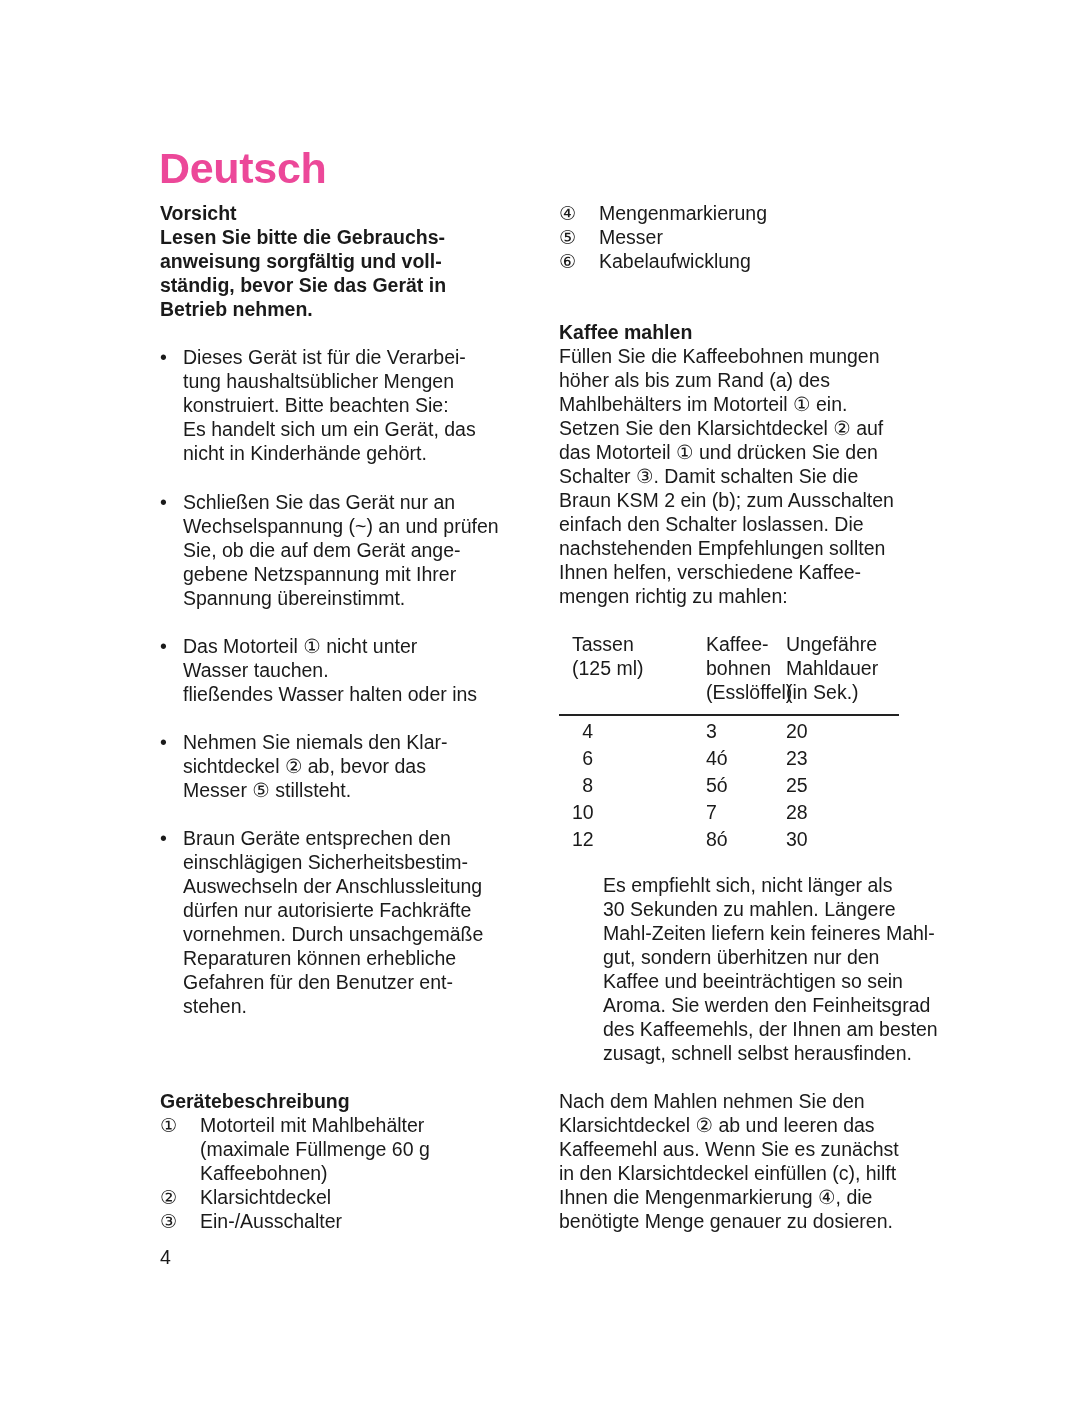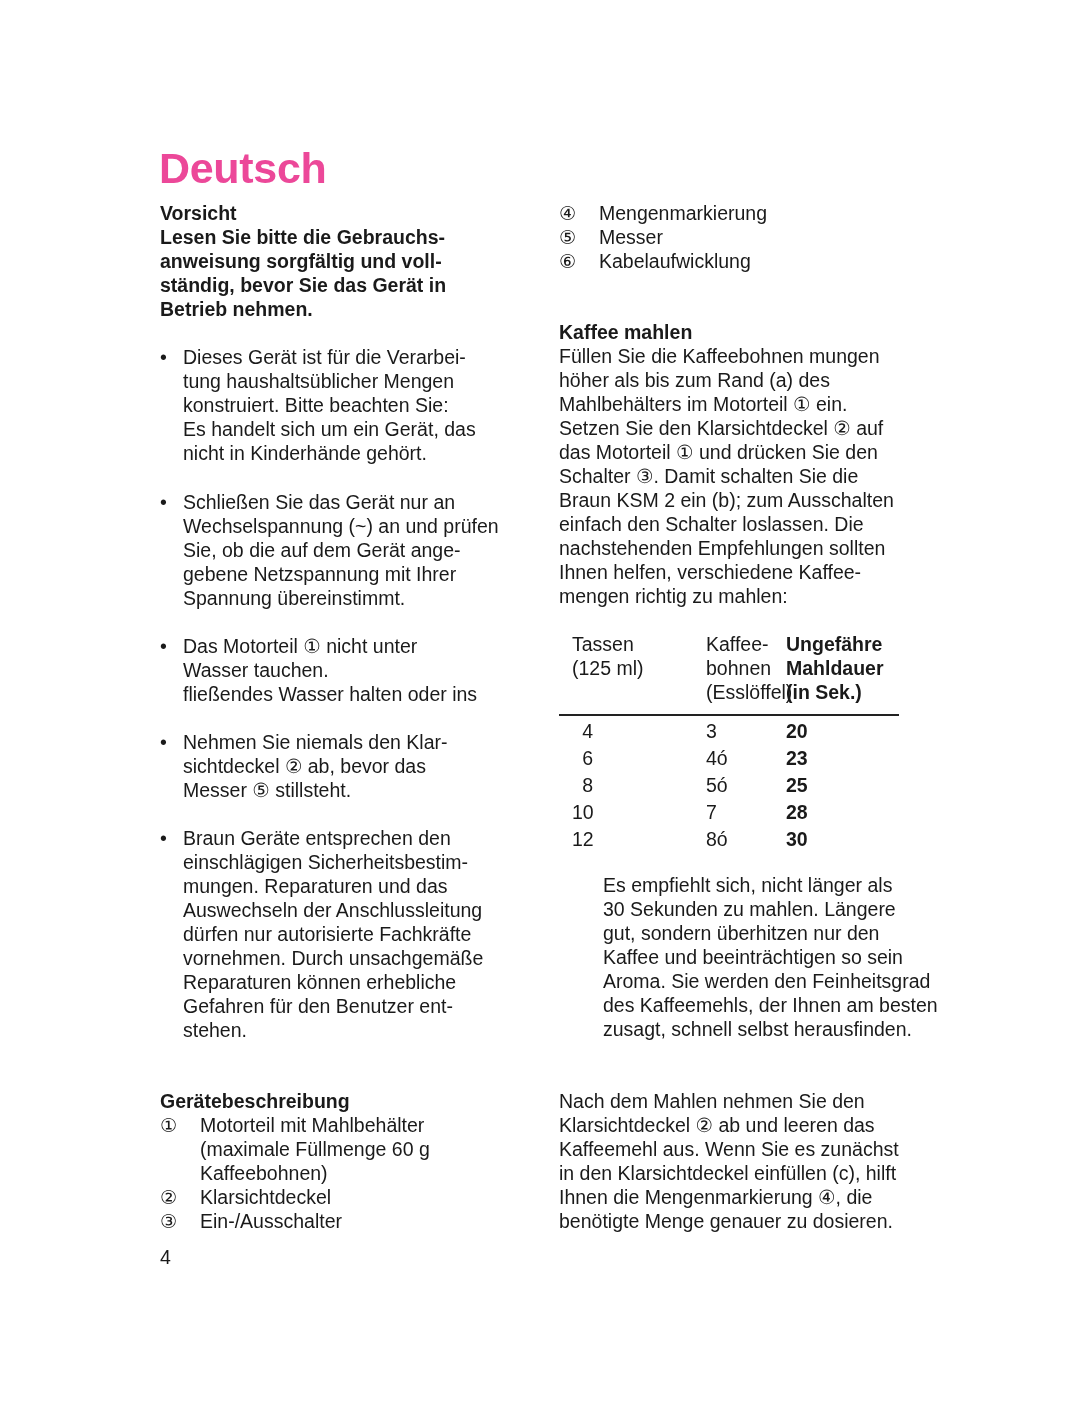--- a/index.html
+++ b/index.html
@@ -18,21 +18,21 @@
     .num-text { position: absolute; left: 40px; top: 0; }
     .circ { font-family: "DejaVu Sans", sans-serif; font-size: 19px; }
     .tbl { position: absolute; left: 559px; top: 632px; width: 340px; font-size: 19.5px; line-height: 24px; }
     .tbl-head { position: relative; height: 72px; }
     .tbl-rule { position: absolute; left: 0; top: 82px; width: 340px; height: 1.5px; background: #222; }
     .tbl-body { position: absolute; left: 0; top: 87px; width: 340px; }
     .tbl-row { position: relative; height: 27px; }
     .c1 { position: absolute; left: 13px; width: 60px; }
     .c1.right { text-align: right; width: 21px; }
     .c2 { position: absolute; left: 114px; margin-left: 33px; }
-    .c3 { position: absolute; left: 227px; font-weight: bold; }
+    .c3 { position: absolute; left: 227px; }
     .page-num { position: absolute; left: 160px; top: 1245px; font-size: 19.5px; line-height: 24px; }
   </style>
 </head>
 <body>
 
 <h1 class="page-title">Deutsch</h1>
 
 <div class="col col-left" style="top:201px;">
   <span class="line bold">Vorsicht</span>
   <span class="line bold">Lesen Sie bitte die Gebrauchs-</span>
@@ -79,21 +79,20 @@
     <span class="line">sichtdeckel ② ab, bevor das</span>
     <span class="line">Messer ⑤ stillsteht.</span>
   </div>
 </div>
 
 <div class="col col-left" style="top:826px;">
   <span class="bullet-dot">•</span>
   <div class="bullet-text">
     <span class="line">Braun Geräte entsprechen den</span>
     <span class="line">einschlägigen Sicherheitsbestim-</span>
-    <span class="line">mungen. Reparaturen und das</span>
     <span class="line">Auswechseln der Anschlussleitung</span>
     <span class="line">dürfen nur autorisierte Fachkräfte</span>
     <span class="line">vornehmen. Durch unsachgemäße</span>
     <span class="line">Reparaturen können erhebliche</span>
     <span class="line">Gefahren für den Benutzer ent-</span>
     <span class="line">stehen.</span>
   </div>
 </div>
 
 <div class="col col-left" style="top:1089px;">
@@ -201,20 +200,21 @@
       <span class="c1 right">12</span>
       <span class="c2">8ó</span>
       <span class="c3">30</span>
     </div>
   </div>
 </div>
 
 <div class="col col-right" style="top:873px;margin-left:44px;">
   <span class="line">Es empfiehlt sich, nicht länger als</span>
   <span class="line">30 Sekunden zu mahlen. Längere</span>
+  <span class="line">Mahl-Zeiten liefern kein feineres Mahl-</span>
   <span class="line">gut, sondern überhitzen nur den</span>
   <span class="line">Kaffee und beeinträchtigen so sein</span>
   <span class="line">Aroma. Sie werden den Feinheitsgrad</span>
   <span class="line">des Kaffeemehls, der Ihnen am besten</span>
   <span class="line">zusagt, schnell selbst herausfinden.</span>
 </div>
 
 <div class="col col-right" style="top:1089px;">
   <span class="line">Nach dem Mahlen nehmen Sie den</span>
   <span class="line">Klarsichtdeckel ② ab und leeren das</span>

